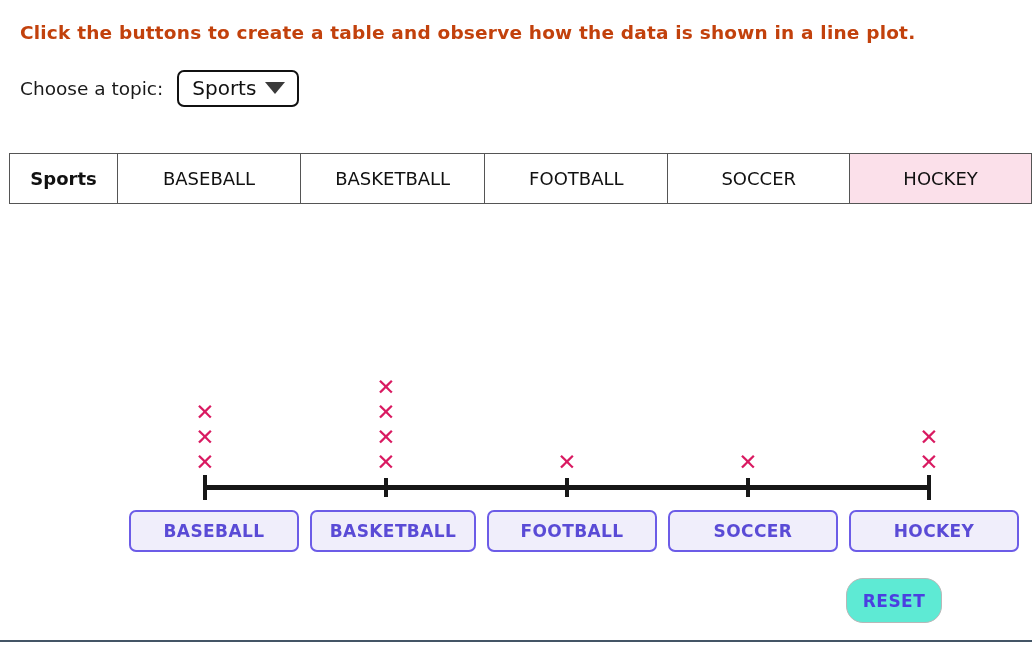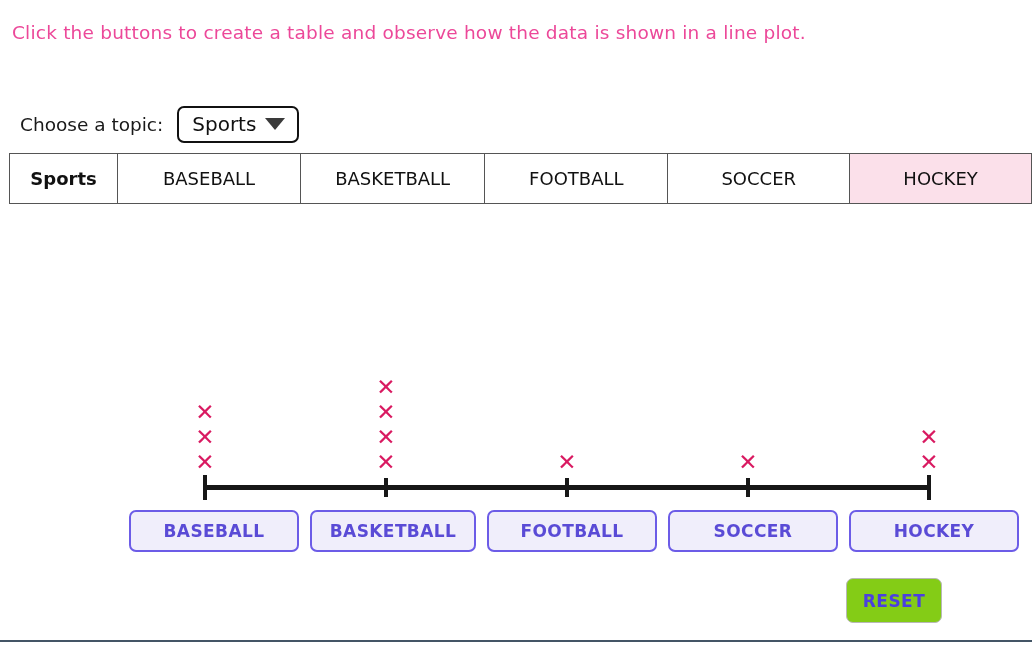--- a/index.html
+++ b/index.html
@@ -12,37 +12,37 @@
     height: 645px;
     position: relative;
     font-family: "DejaVu Sans", sans-serif;
     color: #000000;
     overflow: hidden;
   }
 
   
   #instruction {
     position: absolute;
-    left: 12px;
+    left: 20px;
     top: 22px;
     font-size: 18.5px;
     letter-spacing: 0.2px;
-    color: #ec4899;
+    color: #c2410c;
     white-space: nowrap;
+    font-weight: bold;
   }
 
   
   #topic-row {
     position: absolute;
     left: 20px;
     top: 70px;
     display: flex;
     align-items: center;
     gap: 14px;
-    margin-top: 36px;
   }
   #topic-label {
     font-size: 18.5px;
     color: #1a1a1a;
     white-space: nowrap;
   }
   #topic-select {
     border: 2px solid #111111;
     border-radius: 7px;
     background: #ffffff;
@@ -160,23 +160,23 @@
   .cat-btn.w-soccer      { width: 170px; }
   .cat-btn.w-hockey      { width: 170px; }
 
   
   #reset-button {
     position: absolute;
     left: 846px;
     top: 578px;
     width: 96px;
     height: 45px;
-    background: #84cc16;
+    background: #5eead4;
     border: 1.5px solid #b8b8b8;
-    border-radius: 7px;
+    border-radius: 17px;
     display: flex;
     align-items: center;
     justify-content: center;
     font-size: 17px;
     font-weight: bold;
     color: #4B3FE0;
     letter-spacing: 0.5px;
     cursor: pointer;
     box-sizing: border-box;
   }

